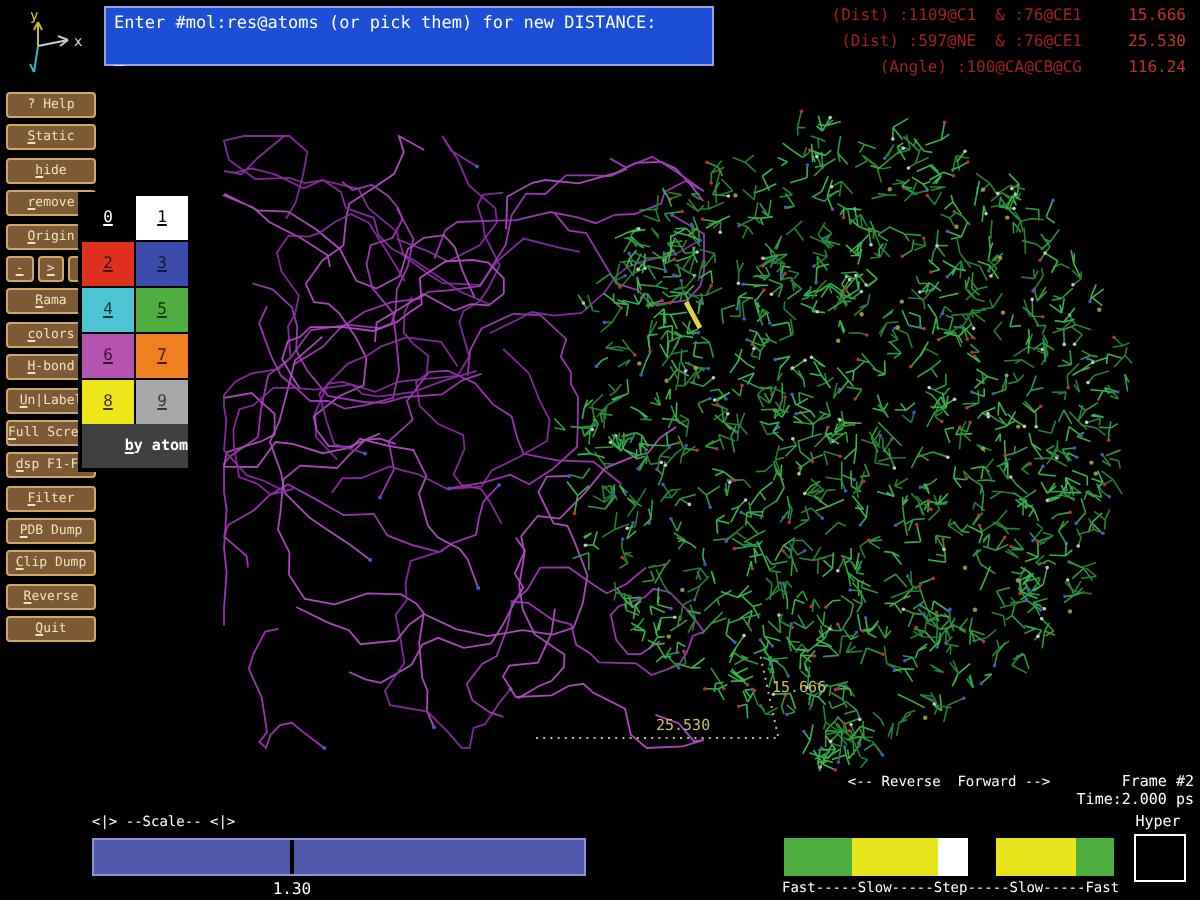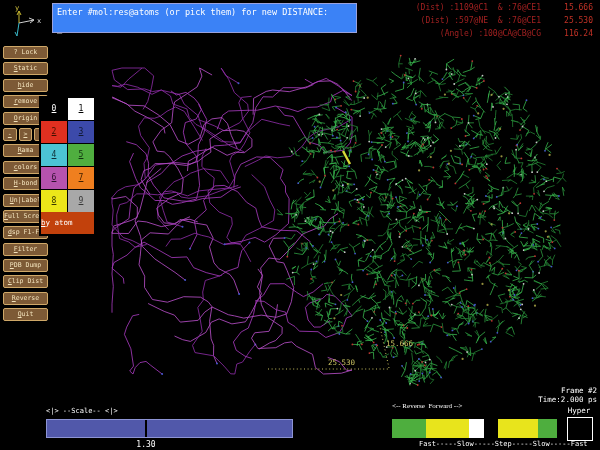--- a/index.html
+++ b/index.html
@@ -10,21 +10,21 @@
   }
   .abs { position:absolute; }
   .pre { white-space:pre; }
 
   
   #axis-gizmo { left:8px; top:3px; z-index:3; }
 
   
   #banner {
     left:52px; top:3px; width:305px; height:30px; z-index:3;
-    background:#3b82f6; border:1px solid #9aa2dd; color:#fff;
+    background:#1d4ed8; border:1px solid #9aa2dd; color:#fff;
     font-size:8.5px; line-height:10px; padding:3px 4px;
   }
   #banner .cursor-line { margin-top:7px; }
 
   
   #readouts { top:3px; right:7px; width:340px; z-index:3;
     display:flex; flex-direction:column; gap:3px; font-size:8px; line-height:10px; }
   .ro-row { display:flex; justify-content:flex-start; }
   .ro-label { flex:1; text-align:right; color:#a02020; }
   .ro-value { width:52px; text-align:right; color:#c23226; }
@@ -40,42 +40,42 @@
   .sb-btn::first-letter { text-decoration:underline; }
   .sb-row { display:flex; gap:2px; }
   .sb-mini { width:13.6px; }
 
   
   #palette { left:39px; top:96px; z-index:4; background:#000;
     border:2px solid #000; width:57px; }
   #palette-grid { display:grid; grid-template-columns:26px 26px; gap:1px; background:#000; }
   .pal-cell { height:22px; font-size:8px; line-height:22px; text-align:center;
     text-decoration:underline; cursor:default; }
-  #by-atom { height:22px; line-height:22px; text-align:left; color:#fff;
-    background:#c2410c; font-size:7.5px; }
+  #by-atom { height:22px; line-height:22px; text-align:right; color:#fff;
+    background:#404040; font-size:7.5px;font-weight:bold; }
   #by-atom::first-letter { text-decoration:underline; }
 
   
   #molecule-canvas { left:0; top:0; z-index:1; }
 
   
   #scale-title { left:46px; top:407px; width:247px; text-align:left;
     color:#fff; font-size:7px; z-index:3; }
   #scale-slider { left:46px; top:419px; width:247px; height:19px;
     background:#5158aa; border:1px solid #8d94d4; z-index:3; }
   #scale-marker { position:absolute; top:0; width:2px; height:100%; background:#000; }
   #scale-value { left:118px; top:440px; width:56px; text-align:center;
     color:#fff; font-size:8px; z-index:3; }
 
   
-  #speed-title { left:392px; top:402px; width:165px; 
-    color:#fff; font-size:7px; z-index:3;font-family:Liberation Serif, serif; }
+  #speed-title { left:392px; top:387px; width:165px; text-align:center;
+    color:#fff; font-size:7px; z-index:3; }
   #speed-bar { left:392px; top:419px; width:165px; height:19px; display:flex; z-index:3; }
   .speed-seg { height:100%; }
-  #speed-scale { left:391px; top:440px; color:#fff; font-size:7px; z-index:3;margin-left:28px; }
+  #speed-scale { left:391px; top:440px; color:#fff; font-size:7px; z-index:3; }
 
   
   #frame-label { right:3px; top:386px; color:#fff; font-size:7.5px; z-index:3;margin-left:48px; }
   #time-label  { right:3px; top:395px; color:#fff; font-size:7.5px; z-index:3; }
   #hyper-label { left:563px; top:406px; width:32px; text-align:center;
     color:#fff; font-size:7.5px; z-index:3; }
   #hyper-button { left:567px; top:417px; width:26px; height:24px;
     background:#000; border:1px solid #fff; z-index:3; cursor:default; }
 </style>
 </head>
@@ -1429,39 +1429,39 @@
         <span class="ro-label pre">(Dist) :597@NE  &amp; :76@CE1</span>
         <span class="ro-value">25.530</span>
       </div>
       <div class="ro-row">
         <span class="ro-label pre">(Angle) :100@CA@CB@CG</span>
         <span class="ro-value">116.24</span>
       </div>
     </div>
 
   <div id="sidebar" class="abs">
-      <div class="sb-btn">? Lock</div>
+      <div class="sb-btn">? Help</div>
       <div class="sb-btn">Static</div>
       <div class="sb-btn">hide</div>
       <div class="sb-btn">remove</div>
       <div class="sb-btn">Origin</div>
       <div class="sb-row">
         <div class="sb-btn sb-mini">-</div>
         <div class="sb-btn sb-mini">&gt;</div>
         <div class="sb-btn sb-mini">Z</div>
       </div>
       <div class="sb-btn">Rama</div>
       <div class="sb-btn">colors</div>
       <div class="sb-btn">H-bond</div>
       <div class="sb-btn">Un|Label</div>
       <div class="sb-btn">Full Screen</div>
       <div class="sb-btn">dsp F1-F4</div>
       <div class="sb-btn">Filter</div>
       <div class="sb-btn">PDB Dump</div>
-      <div class="sb-btn">Clip Dist</div>
+      <div class="sb-btn">Clip Dump</div>
       <div class="sb-btn">Reverse</div>
       <div class="sb-btn">Quit</div>
     </div>
 
   <div id="palette" class="abs">
     <div id="palette-grid">
         <div class="pal-cell" style="background: rgb(0, 0, 0); color: rgb(255, 255, 255);">0</div>
         <div class="pal-cell" style="background: rgb(255, 255, 255); color: rgb(0, 0, 0);">1</div>
         <div class="pal-cell" style="background: rgb(224, 48, 32); color: rgb(64, 16, 0);">2</div>
         <div class="pal-cell" style="background: rgb(60, 74, 170); color: rgb(16, 24, 48);">3</div>

